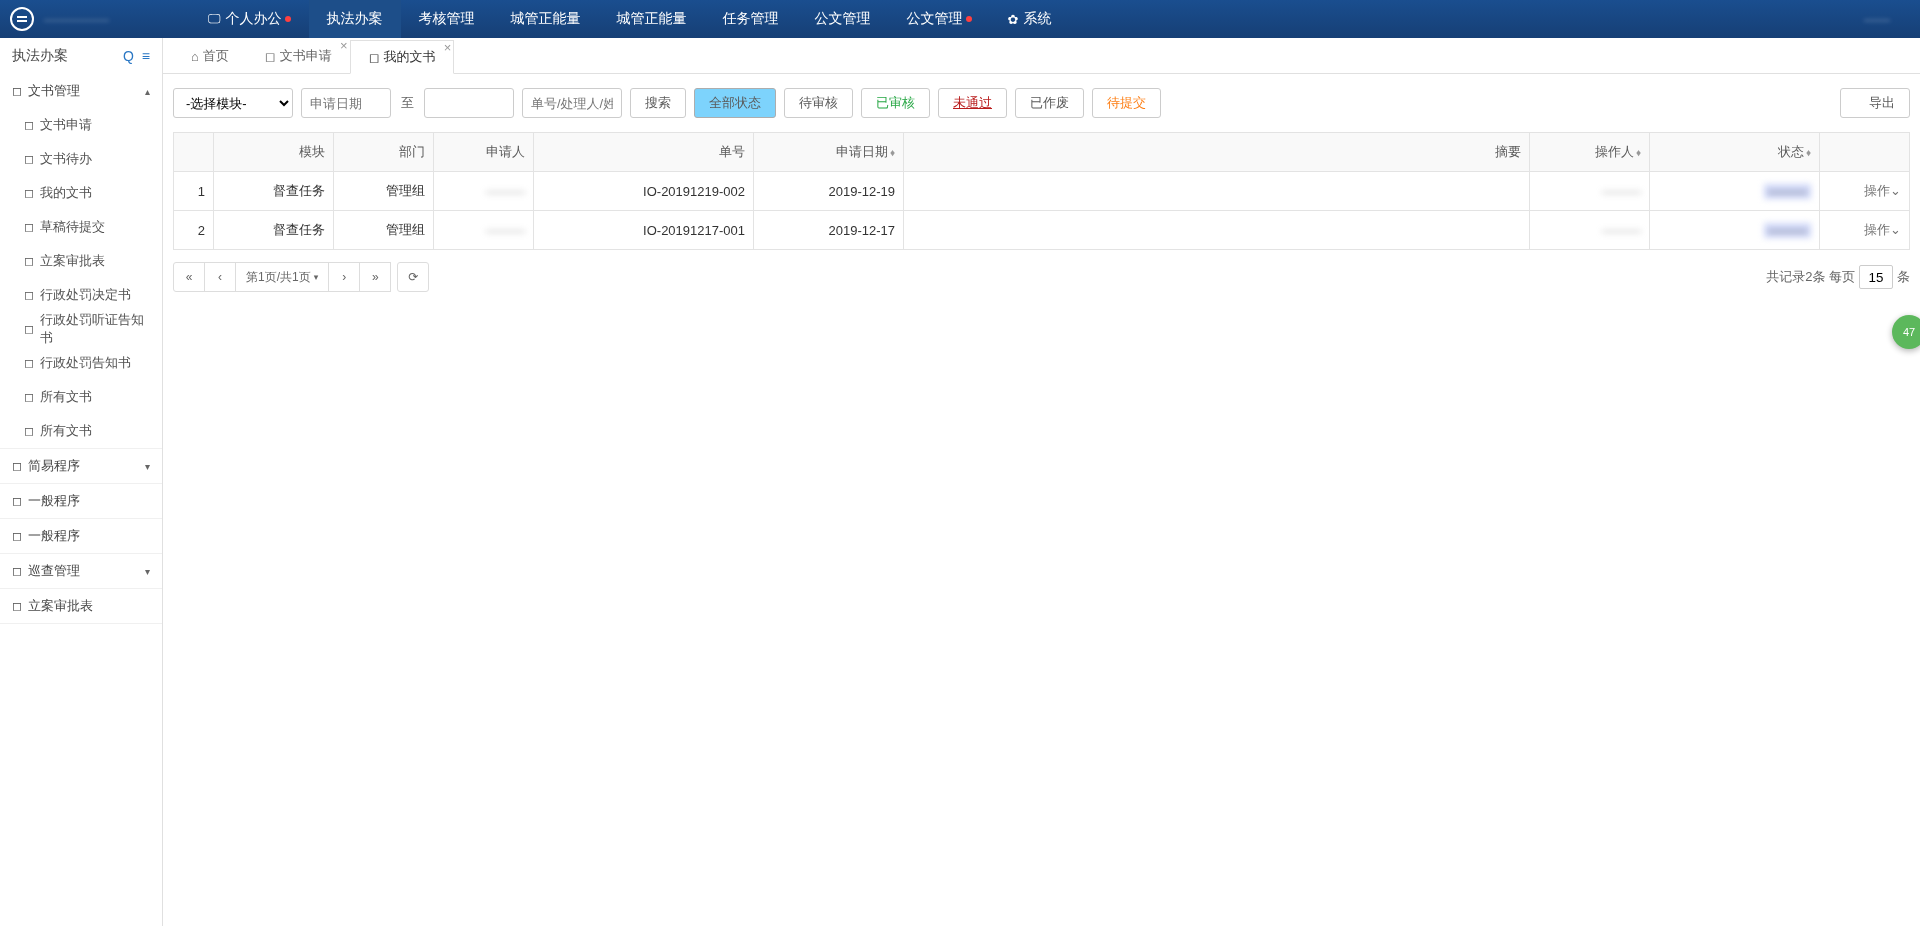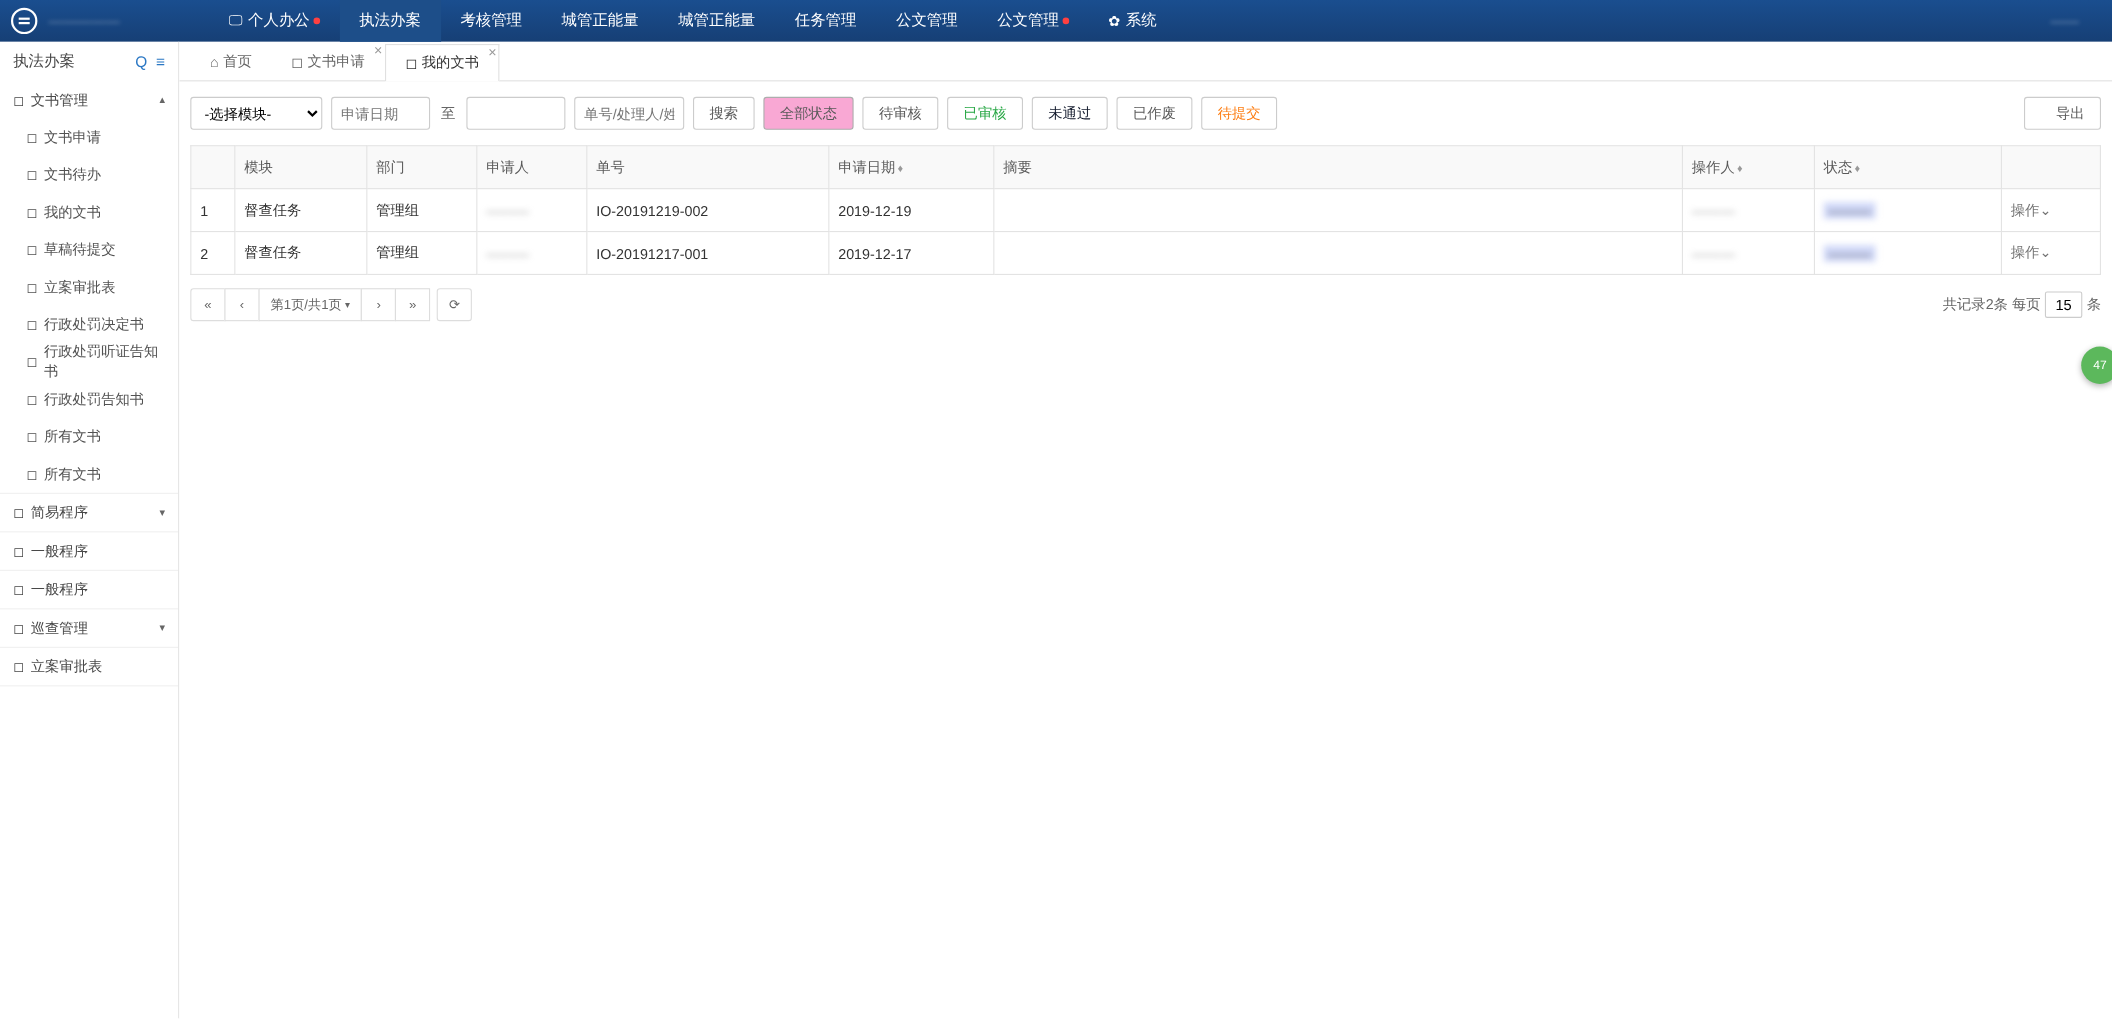--- a/index.html
+++ b/index.html
@@ -215,40 +215,40 @@
       height: 30px;
       padding: 0 14px;
       border: 1px solid #ccc;
       border-radius: 3px;
       background: #fff;
       cursor: pointer;
       font-size: 13px;
       color: #5a5a5a;
     }
     .btn.active {
-      background: #f9a8d4;
+      background: #7dd3fc;
       border-color: #adadad;
     }
     .status-btn-green { color: #28a745; font-family: Liberation Mono, monospace; }
-    .status-btn-red { color: #0f172a; }
+    .status-btn-red { color: #b91c1c; text-decoration: underline; }
     .status-btn-orange { color: #fd7e14; }
     .btn-export { margin-left: auto; padding-left: 28px; }
 
     
     .table-container {
       margin: 0 10px;
     }
     table {
       width: 100%;
       border-collapse: collapse;
     }
     th, td {
       border: 1px solid #e3e3e3;
       padding: 10px 8px;
-      text-align: left;
+      text-align: right;
       font-size: 13px;
     }
     th {
       background: #f9f9f9;
       color: #5a5a5a;
       font-weight: normal;
     }
     .sort-icon {
       font-size: 10px;
       color: #999;

